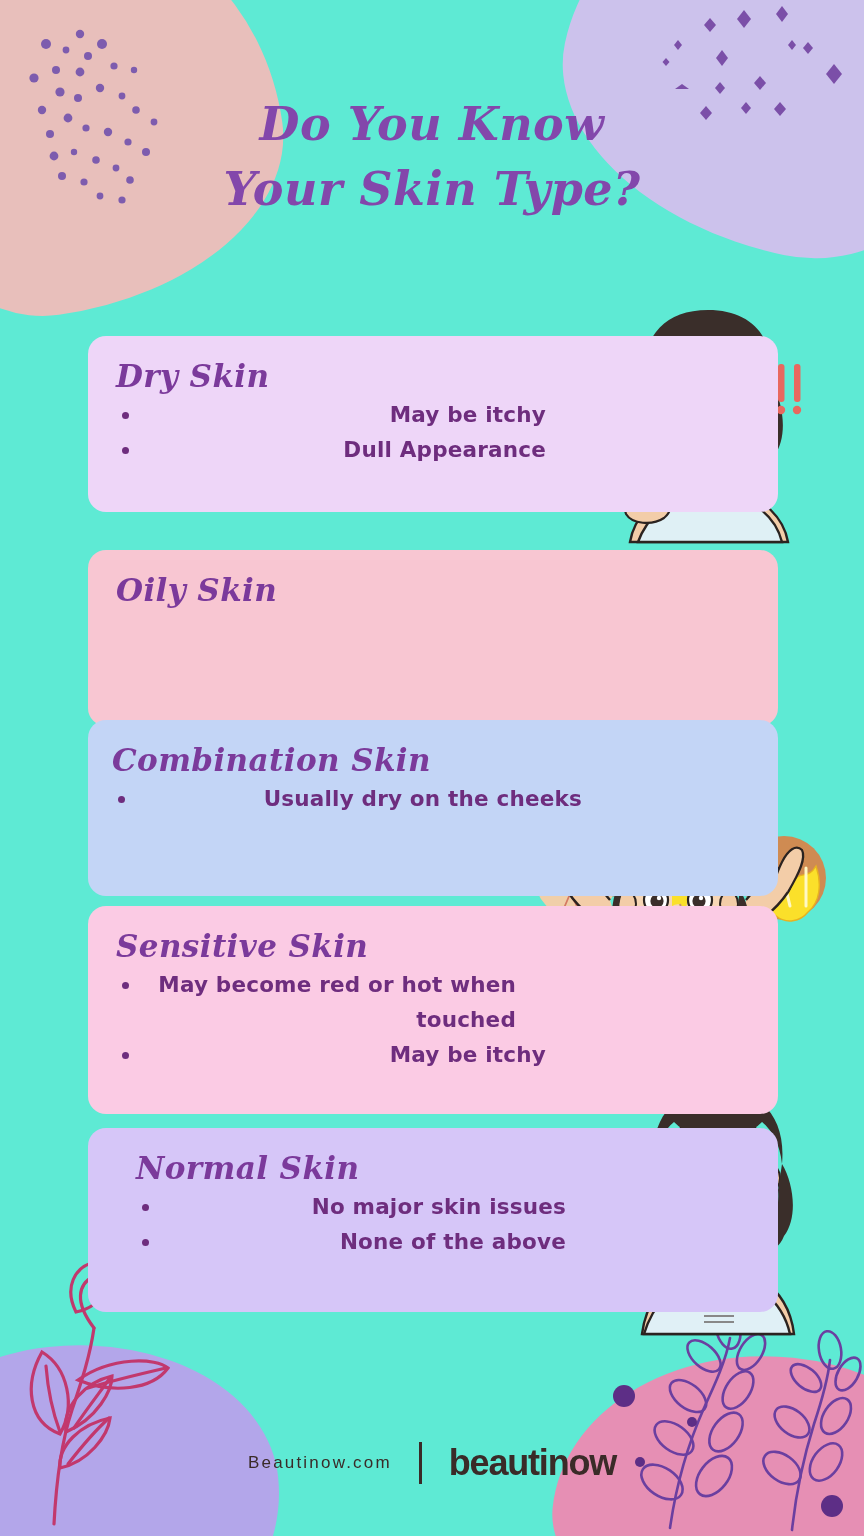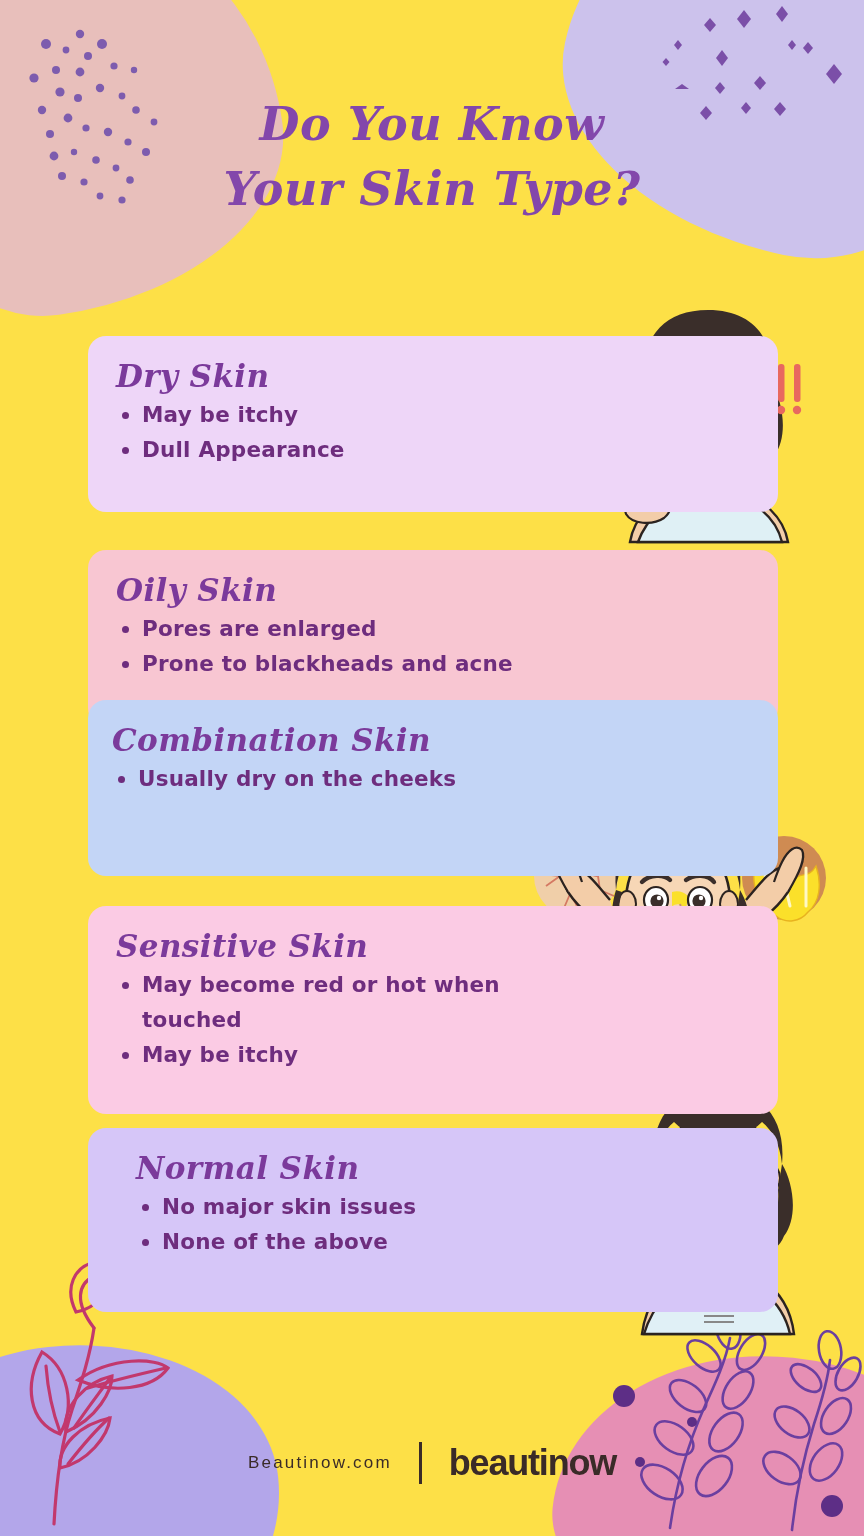--- a/index.html
+++ b/index.html
@@ -6,21 +6,21 @@
   html,body { width:864px; height:1536px; }
   body {
     font-family: "DejaVu Sans", sans-serif;
     background:#fdf4f0;
     overflow:hidden;
     position:relative;
   }
   #poster {
     position:relative;
     width:864px; height:1536px;
-    background:#fde047;
+    background:#5eead4;
     overflow:hidden;
   }
 
   
   .deco { position:absolute; pointer-events:none; }
 
   .blob-tl {
     top:-70px; left:-120px; width:400px; height:380px;
     background:#e8bfbb;
     border-radius: 55% 45% 62% 38% / 48% 58% 42% 52%;
@@ -57,21 +57,21 @@
   .card-title {
     font-family:"DejaVu Serif", serif;
     font-style:italic;
     font-weight:700;
     font-size:31px;
     color:#7b3a9b;
     letter-spacing:0.4px;
     margin-bottom:4px;
     white-space:nowrap;
   }
-  .bullets { list-style:none; }
+  .bullets { list-style:none;text-align:right; }
   .bullets li {
     position:relative;
     font-family:"DejaVu Sans", sans-serif;
     font-weight:700;
     font-size:21.5px;
     line-height:1.62;
     color:#6e2d7e;
     padding-left:26px;
     letter-spacing:0.2px;
     max-width:430px;
@@ -498,27 +498,23 @@
     <div class="card" style="top: 0px; height: 176px; background: rgb(238, 214, 248);">
       <div class="card-title">Dry Skin</div>
       <ul class="bullets">
         <li>May be itchy</li>
         <li>Dull Appearance</li>
       </ul>
     </div>
 
     <div class="card" style="top: 190px; height: 176px; background: rgb(248, 198, 210); margin-top: 24px;">
       <div class="card-title">Oily Skin</div>
-      <ul class="bullets">
-        <li style="max-width:520px">Pores are enlarged</li>
-        <li style="max-width:520px">Prone to blackheads and acne</li>
-      </ul>
     </div>
 
-    <div class="card" style="top: 364px; height: 176px; background: rgb(195, 213, 246); padding-left: 24px;">
+    <div class="card" style="top: 384px; height: 176px; background: rgb(195, 213, 246); padding-left: 24px;">
       <div class="card-title">Combination Skin</div>
       <ul class="bullets">
         <li style="max-width:470px">Usually dry on the cheeks</li>
       </ul>
     </div>
 
     <div class="card" style="top: 570px; height: 208px; background: rgb(251, 203, 228);">
       <div class="card-title">Sensitive Skin</div>
       <ul class="bullets">
         <li style="max-width:400px">May become red or hot when touched</li>

